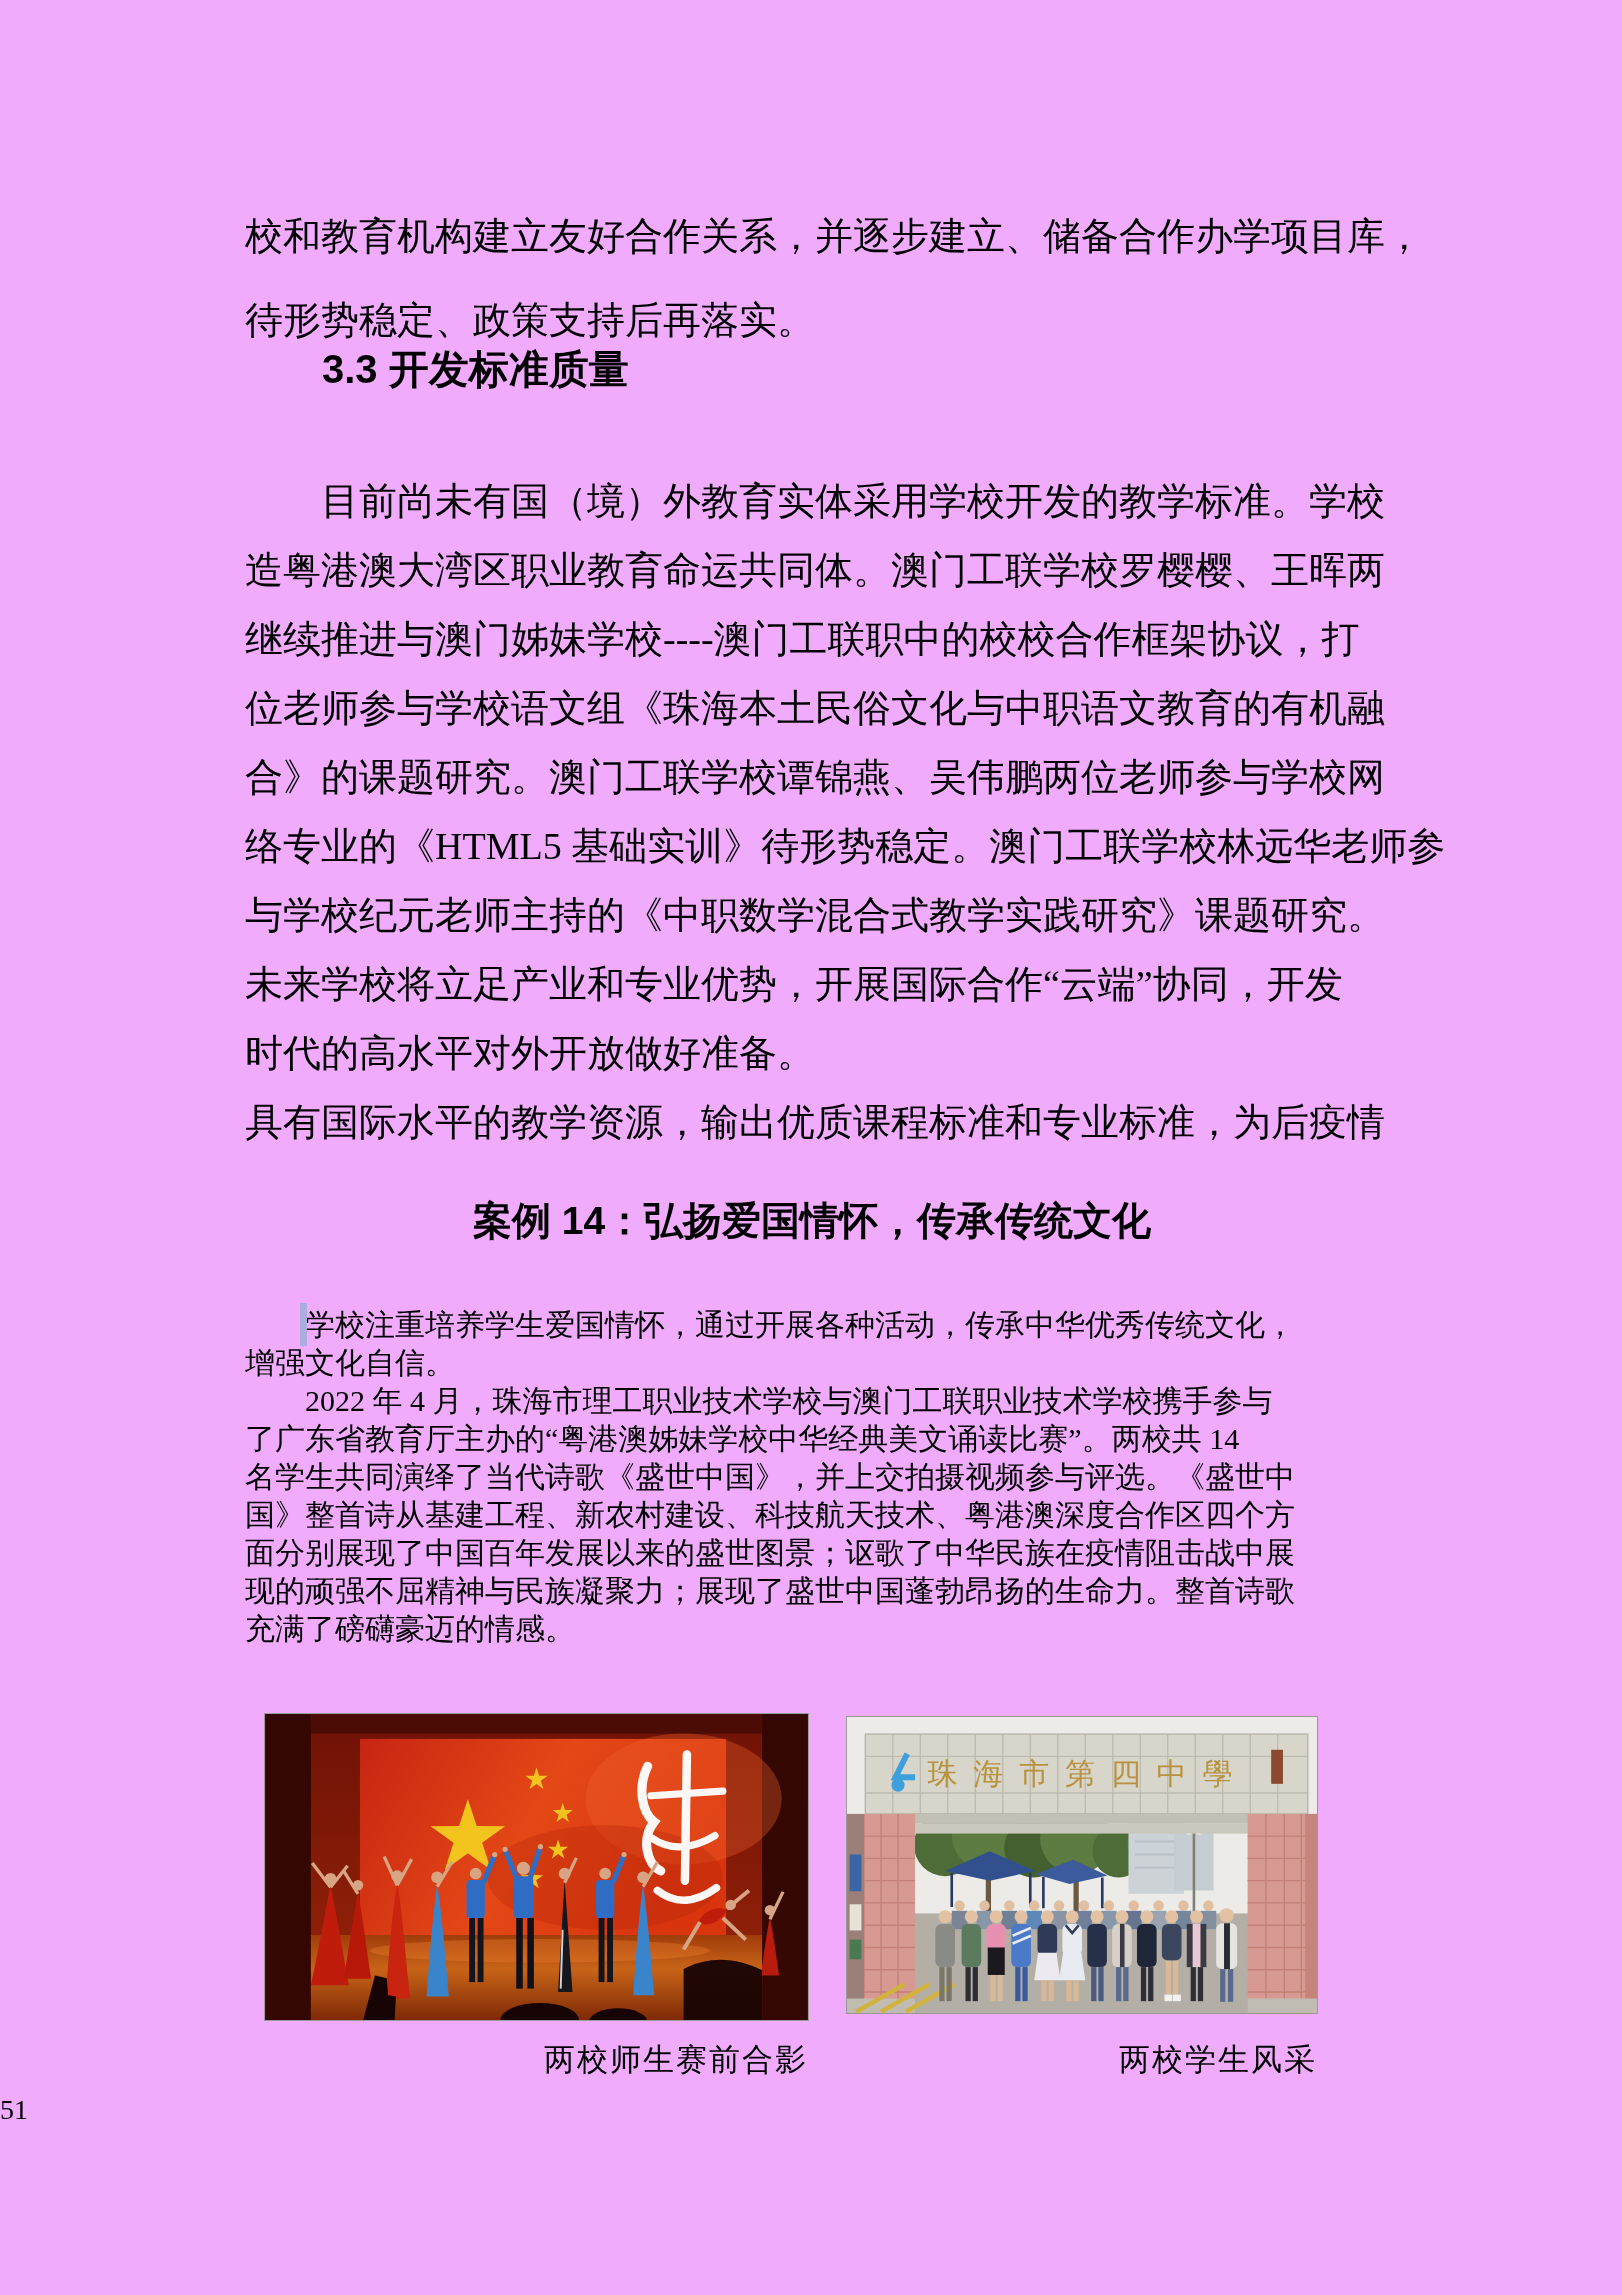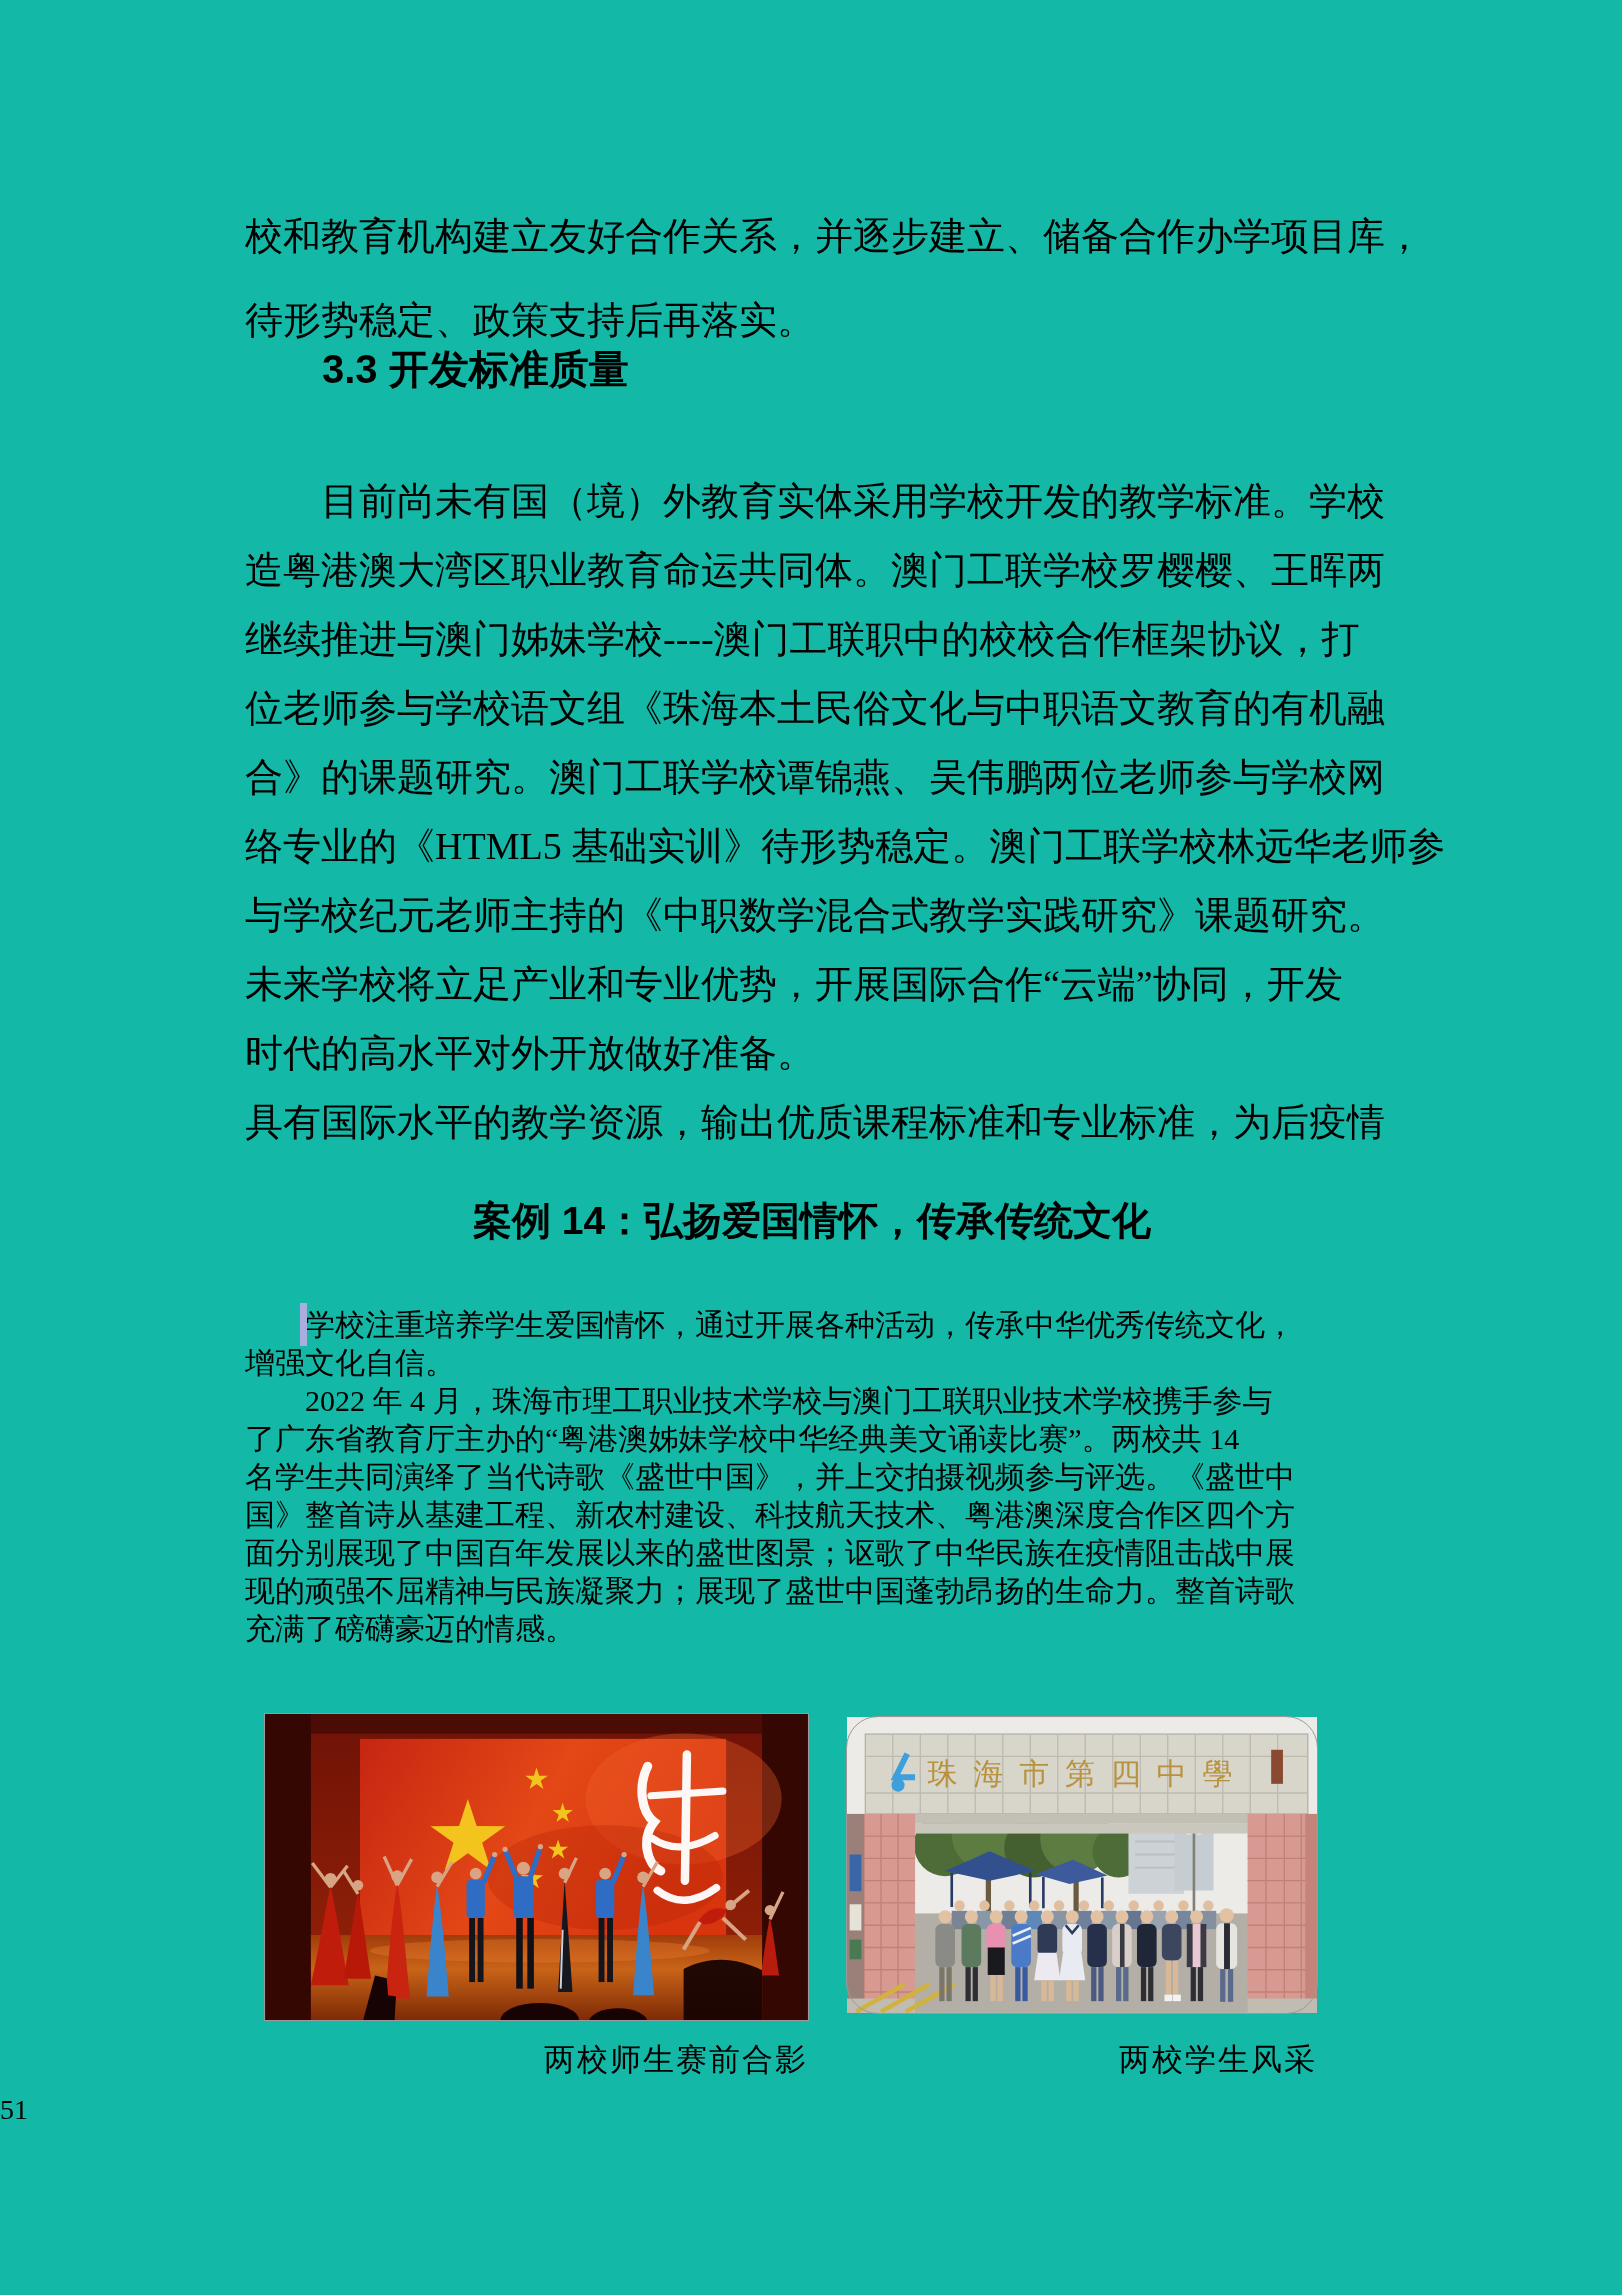--- a/index.html
+++ b/index.html
@@ -1,20 +1,20 @@
 <!DOCTYPE html>
 <html style="font-size:10.5px"><head>
 <meta charset="utf-8">
 <style>
   html,body{margin:0;padding:0;background:#ffffff;}
   .page{
     position:relative;
     width:1623px;
     height:2295px;
-    background:#14b8a6;
+    background:#f0abfc;
     overflow:hidden;
     font-family:"Liberation Serif", serif;
     color:#000000;
     text-decoration:underline;
   }
   .line{white-space:nowrap;}
   .body-text{position:absolute;left:245px;width:1148px;font-size:38px;}
   #para-top{top:194px;line-height:84px;}
   #sec-heading{
     position:absolute;left:322px;top:346px;margin:0;
@@ -34,21 +34,21 @@
     font-size:30px;line-height:38px;
   }
   .case-indent{text-indent:60px;}
   .cline{white-space:nowrap;position:relative;}
   .cursor-bar{
     position:absolute;left:55px;top:-2.6px;width:7.2px;height:43px;
     background:#a9aede;
   }
   .figure{position:absolute;outline:0.7px solid #9a9a9a;}
   #fig-left{left:265px;top:1714px;width:543px;height:306px;}
-  #fig-right{left:847px;top:1717px;width:470px;height:296px;border-radius:31px;}
+  #fig-right{left:847px;top:1717px;width:470px;height:296px;}
   .figure svg{display:block;}
   .caption{
     position:absolute;top:2039px;text-align:right;
     font-size:31px;letter-spacing:2px;
   }
   #cap-left{left:265px;width:543px;}
   #cap-right{left:847px;width:470px;}
   #page-num{
     position:absolute;left:0;top:2094px;width:1623px;
     text-align:left;font-size:28px;

